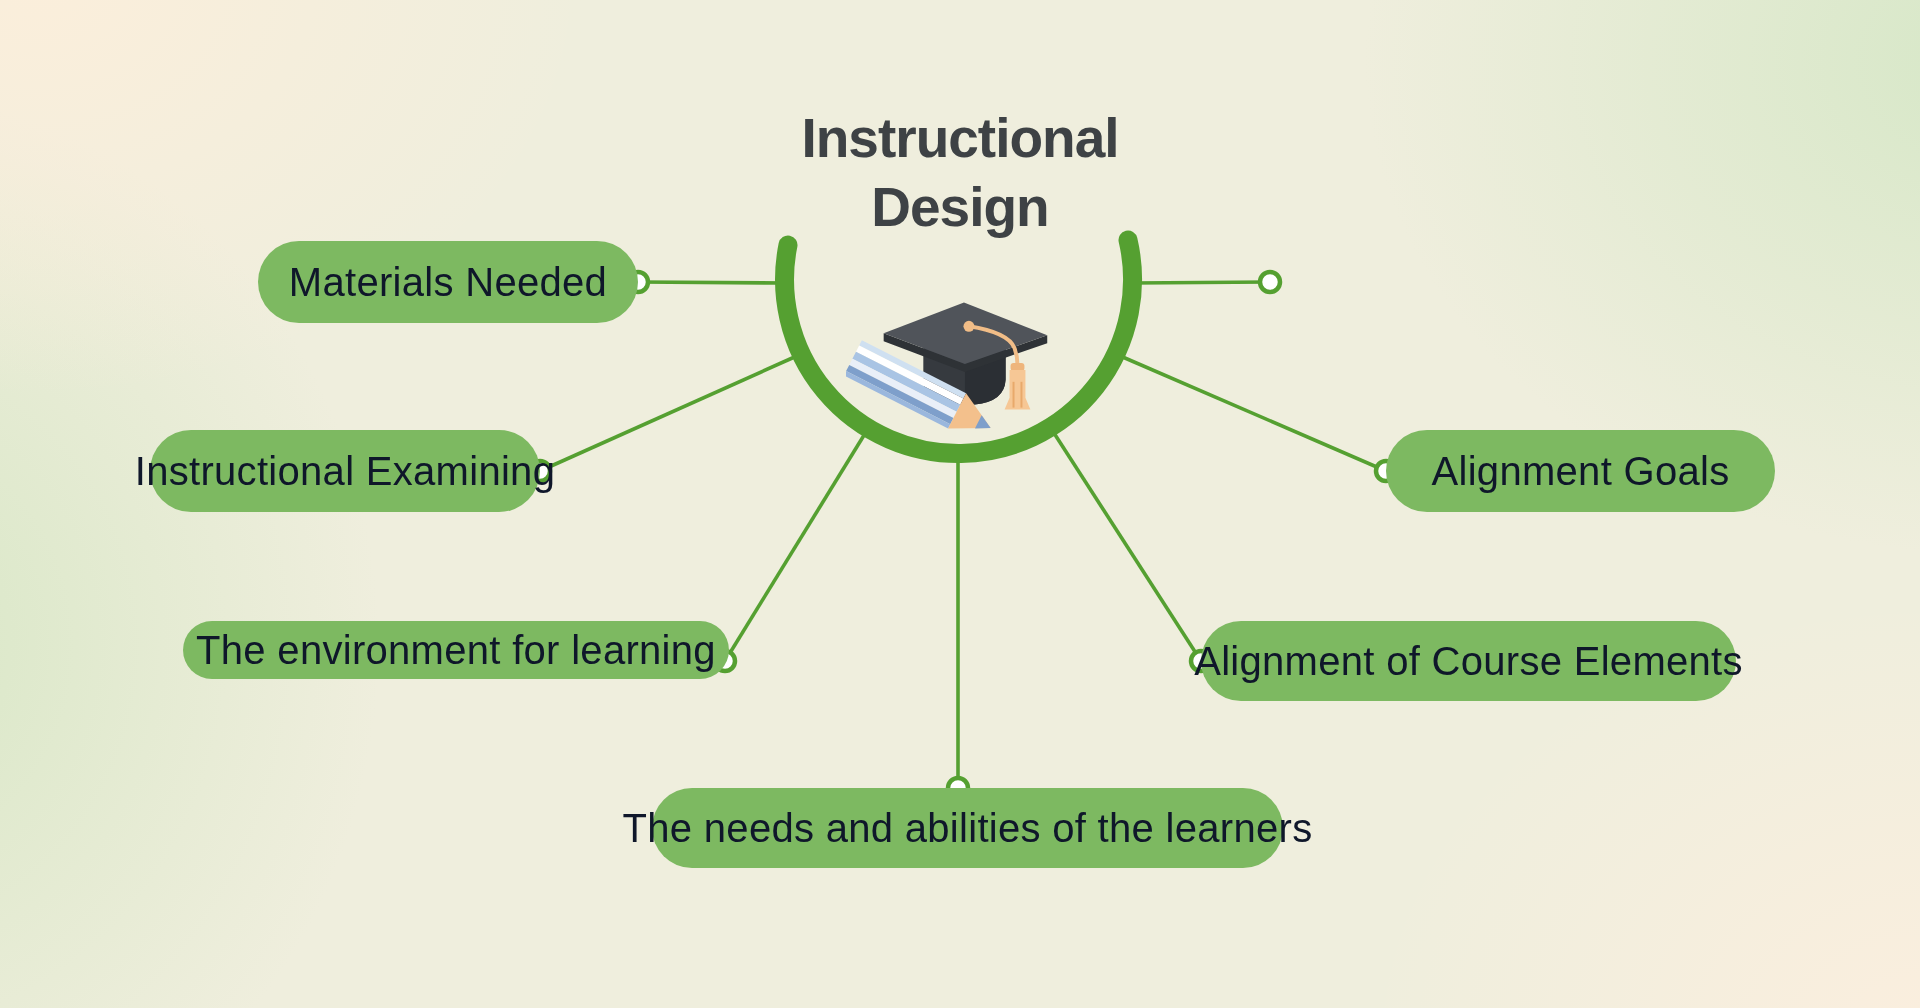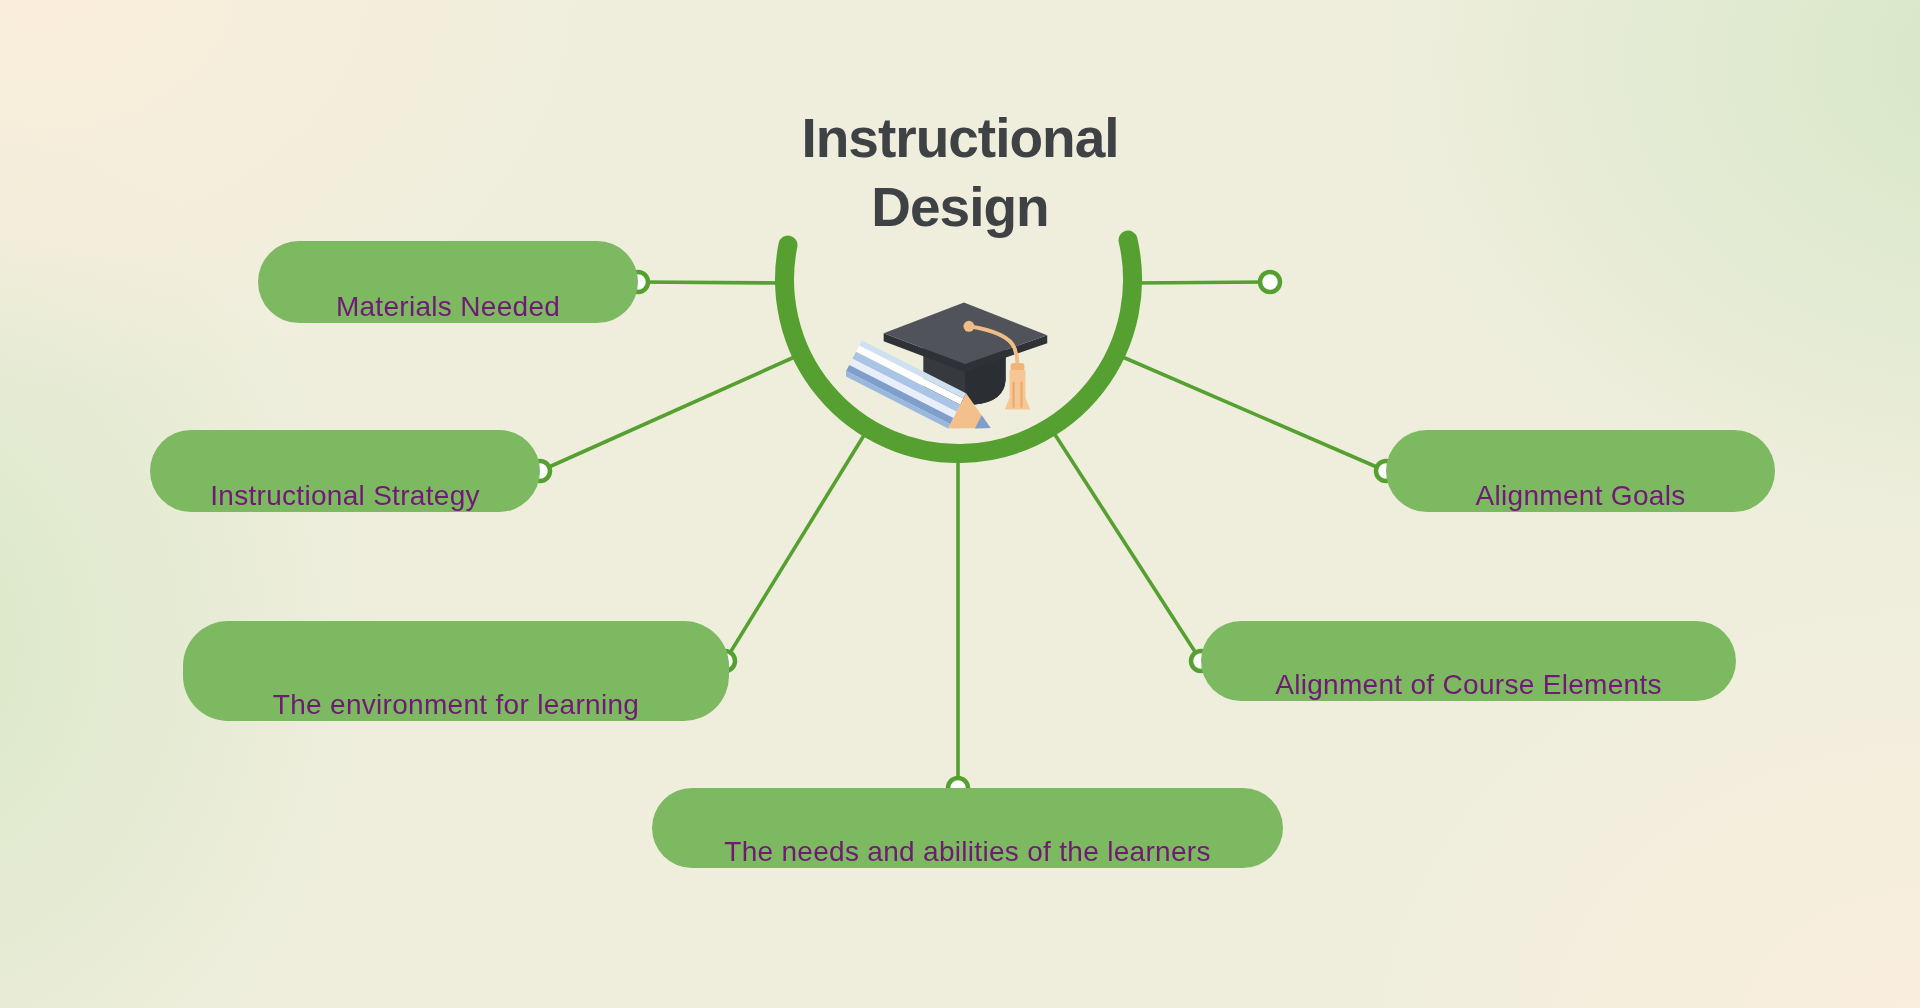--- a/index.html
+++ b/index.html
@@ -39,25 +39,25 @@
     position: absolute;
     left: 0;
     top: 0;
     width: 1920px;
     height: 1008px;
   }
   .pill {
     position: absolute;
     background: #7db961;
     border-radius: 45px;
-    color: #701a75;
-    font-size: 28px;
+    color: #0f172a;
+    font-size: 40px;
     letter-spacing: 0.3px;
     display: flex;
-    align-items: flex-end;
+    align-items: center;
     justify-content: center;
     white-space: nowrap;
     z-index: 2;
   }
   .hub-icon {
     position: absolute;
     left: 846px;
     top: 286px;
     width: 228px;
     height: 150px;
@@ -93,26 +93,26 @@
       <circle cx="725" cy="661" r="10"></circle>
       <circle cx="1201" cy="661" r="10"></circle>
       <circle cx="958" cy="788" r="10"></circle>
     </g>
   </svg>
 
   <div class="pill" style="left:258px;  top:241px; width:380px; height:82px;">
     <span>Materials Needed</span>
   </div>
   <div class="pill" style="left:150px;  top:430px; width:390px; height:82px;">
-    <span>Instructional Strategy</span>
+    <span>Instructional Examining</span>
   </div>
   <div class="pill" style="left:1386px; top:430px; width:389px; height:82px;">
     <span>Alignment Goals</span>
   </div>
-  <div class="pill" style="left:183px;  top:621px; width:546px; height:100px;">
+  <div class="pill" style="left:183px;  top:621px; width:546px; height:58px;">
     <span>The environment for learning</span>
   </div>
   <div class="pill" style="left:1201px; top:621px; width:535px; height:80px;">
     <span>Alignment of Course Elements</span>
   </div>
   <div class="pill" style="left:652px;  top:788px; width:631px; height:80px;">
     <span>The needs and abilities of the learners</span>
   </div>
 
   <svg class="hub-icon" viewBox="0 0 230 150" xmlns="http://www.w3.org/2000/svg">

